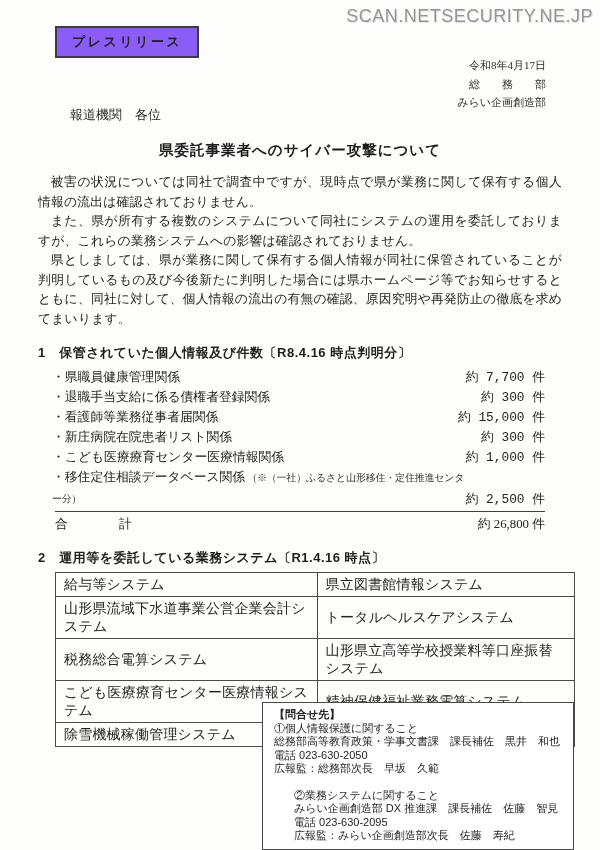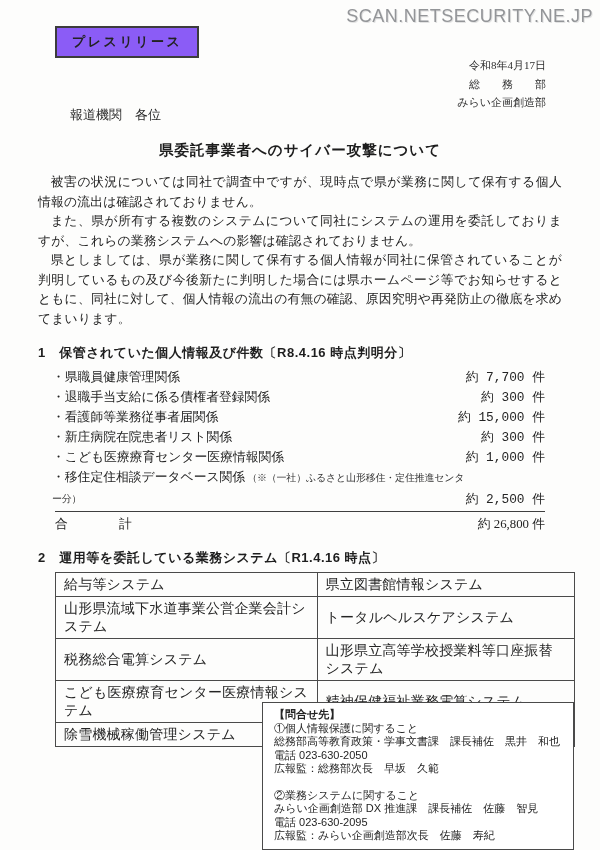--- a/index.html
+++ b/index.html
@@ -44,21 +44,21 @@
         font-size:14px;color:#242424;}
   .systems-table td{border:1px solid #4a4a4a;padding:2.5px 8px;height:17px;
         letter-spacing:.2px;}
   .systems-table td:first-child{width:50.4%;}
 
   .contact-box{position:absolute;left:262px;top:702px;width:288px;
         border:1.5px solid #4a4a4a;padding:5px 11px 6px 11px;background:#fff;
         font-family:"Liberation Sans",sans-serif;font-size:11px;line-height:13.5px;
         color:#242424;}
   .contact-box .c-title{font-weight:700;}
-  .contact-box .group2{margin-top:13px;}
+  .contact-box .group2{margin-top:13px;margin-left:20px;}
   .contact-box div{white-space:nowrap;}
 </style>
 </head>
 <body>
 
 <div class="page">
 
   <div class="watermark">SCAN.NETSECURITY.NE.JP</div>
 
   <div class="prbox">プレスリリース</div>

